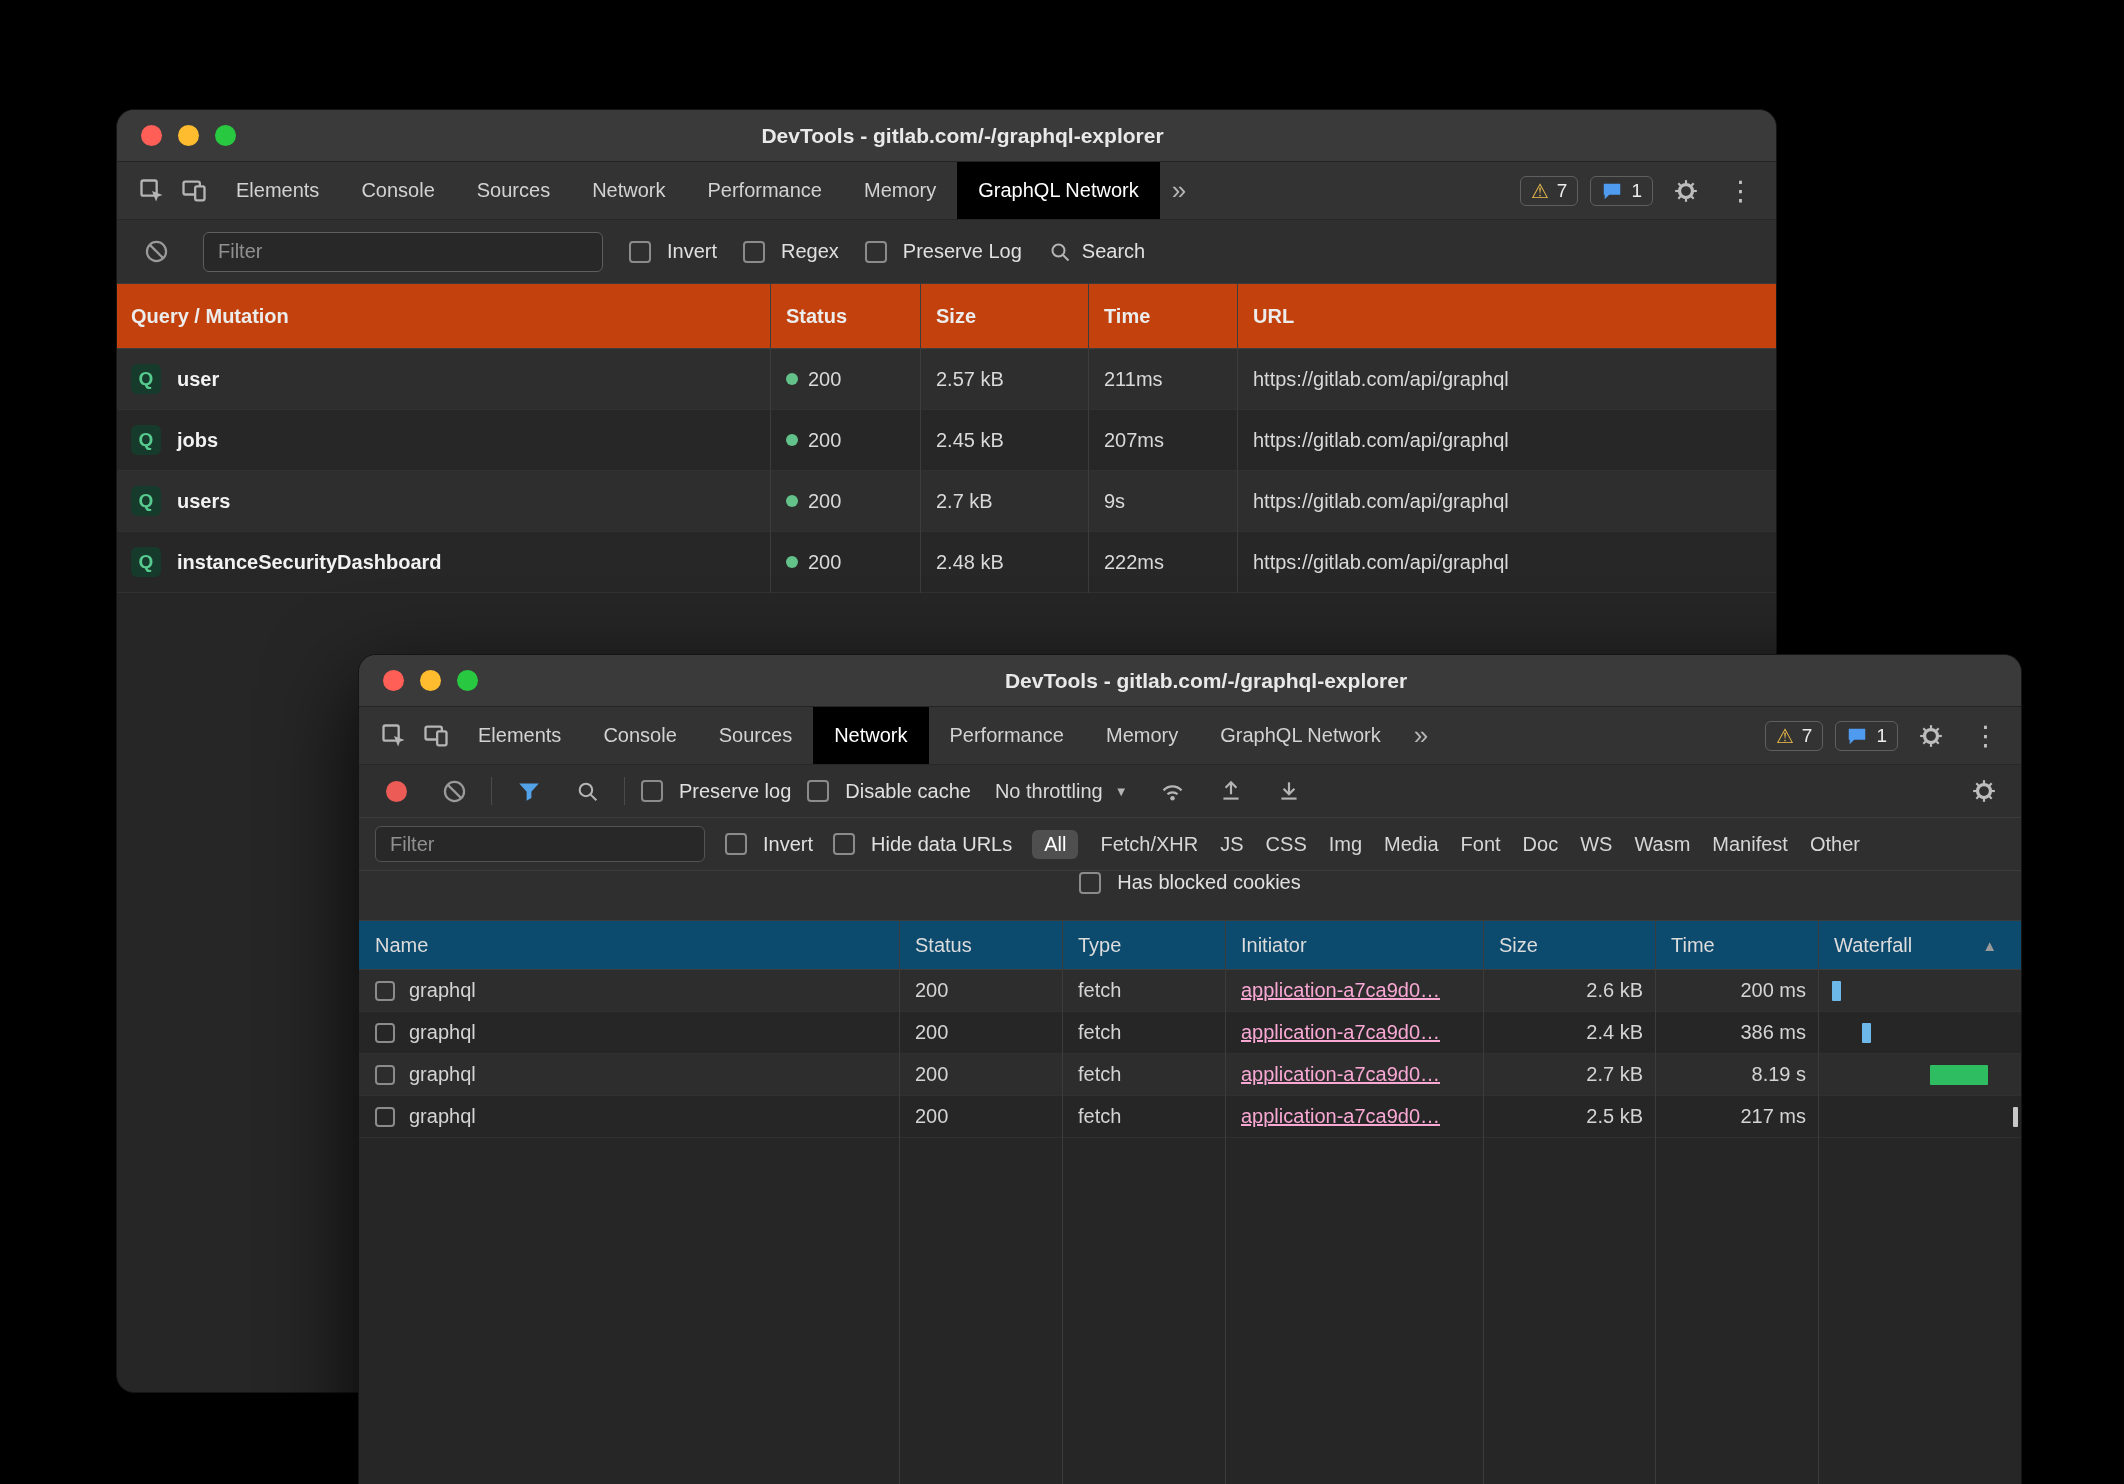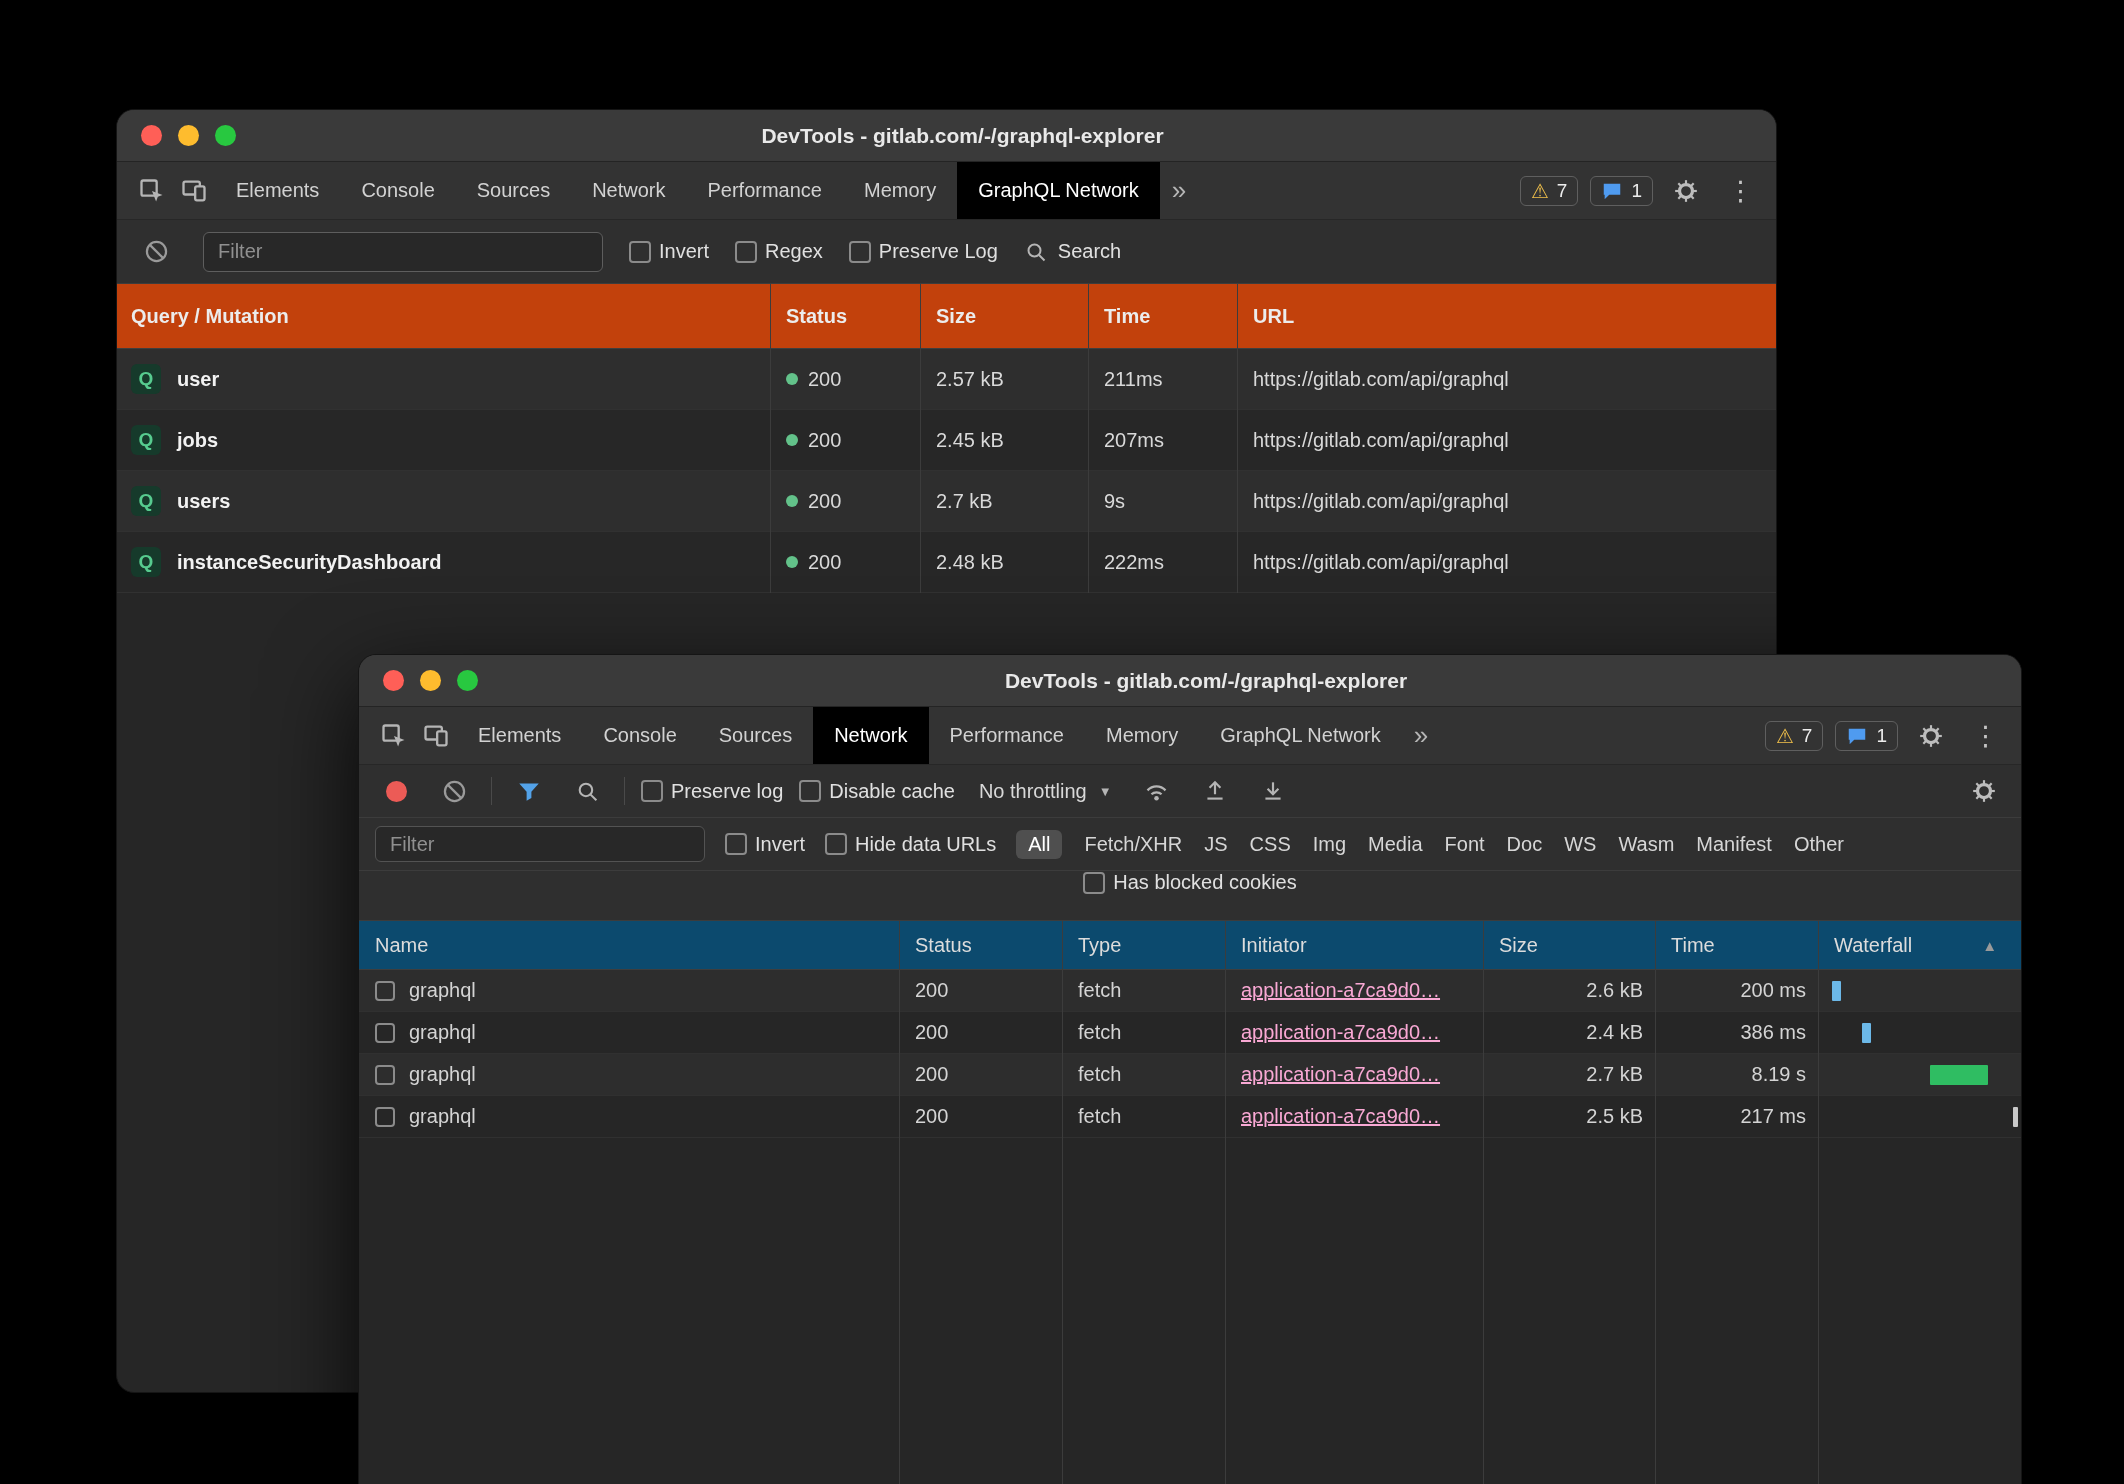--- a/index.html
+++ b/index.html
@@ -36,21 +36,21 @@
   .dots { font-size:27px; color:#c4c4c4; padding:0 8px; }
 
   
   .w1-toolbar { height:64px; min-height:64px; background:#2f2f2f; display:flex; align-items:center;
                 padding:0 18px; gap:26px; border-bottom:1px solid #3c3c3c; }
   .filter-input { height:40px; background:#282828; border:1px solid #5e5e5e; border-radius:6px;
                   color:#cfcfcf; font-size:20px; padding:0 14px; outline:none;
                   font-family:"Liberation Sans","DejaVu Sans",sans-serif; }
   .filter-input::placeholder { color:#909090; }
   .w1-toolbar .filter-input { width:400px; }
-  .cb-group { display:inline-flex; align-items:center; gap:8px; font-size:20px; color:#e0e0e0; flex:none; }
+  .cb-group { display:inline-flex; align-items:center; gap:16px; font-size:20px; color:#e0e0e0; flex:none; }
   .cb { width:22px; height:22px; border:2px solid #8b8b8b; border-radius:4px; background:transparent;
         display:inline-block; flex:none; }
   .cb-sm { width:20px; height:20px; border-width:2px; }
   .search-group { display:inline-flex; align-items:center; gap:10px; font-size:20px; color:#e0e0e0; }
 
   .w2-nettoolbar { height:53px; min-height:53px; background:#2f2f2f; display:flex; align-items:center;
                    padding:0 16px; gap:16px; border-bottom:1px solid #3c3c3c; }
   .rec { width:21px; height:21px; border-radius:50%; background:#ec5b56; display:inline-block; }
   .vsep { width:1px; height:28px; background:#4a4a4a; flex:none; }
   .throttle { display:inline-flex; align-items:center; gap:12px; font-size:20px; color:#d9d9d9; padding:0 8px; }

